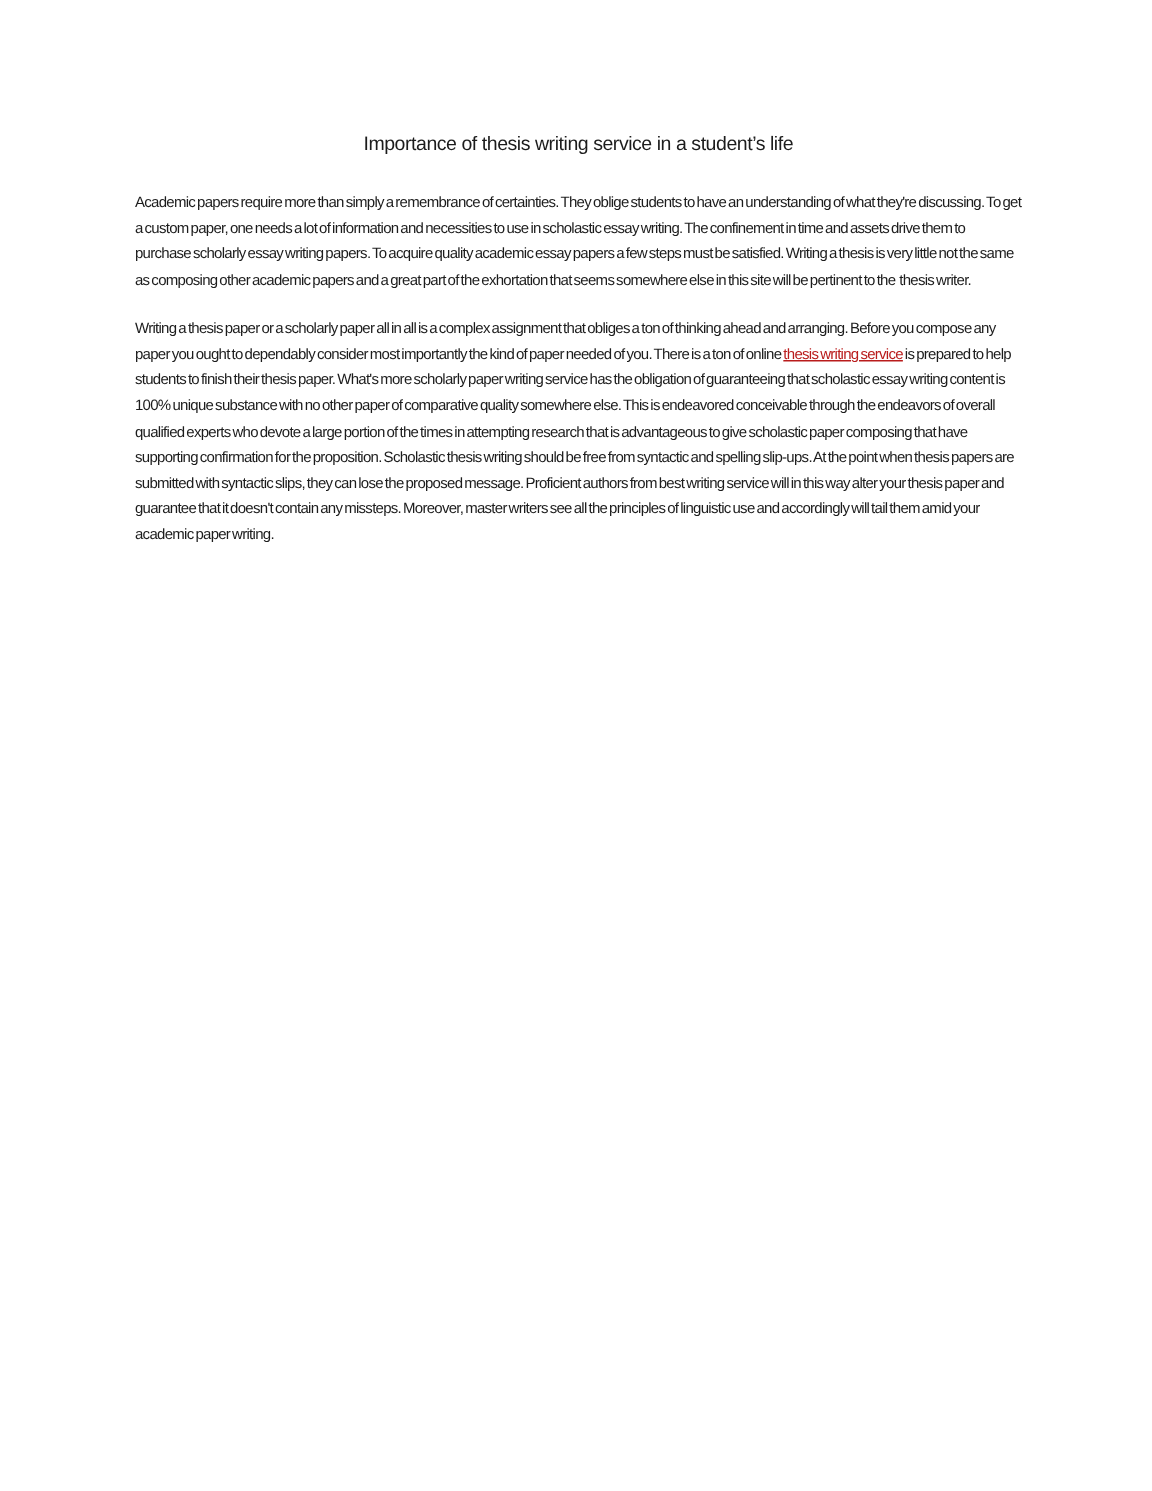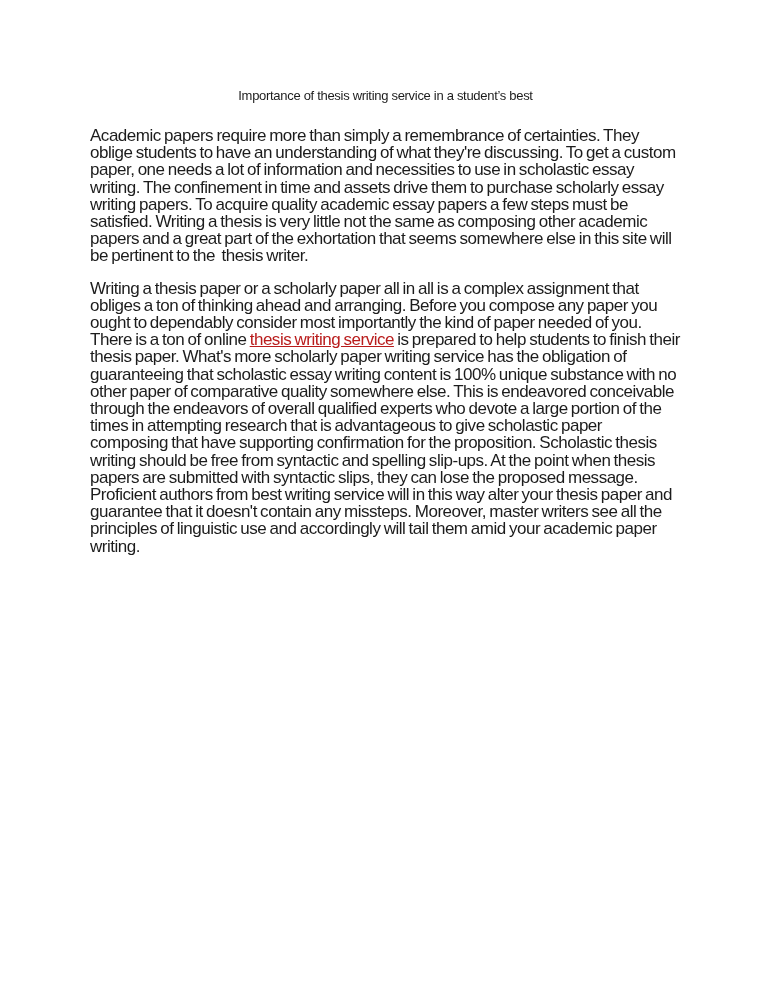--- a/index.html
+++ b/index.html
@@ -25,38 +25,38 @@
     margin: 0 0 23px 0;
     font-size: 13px;
     font-weight: 400;
     line-height: 17px;
     text-align: center;
     color: #1c1c1c;
     letter-spacing: -0.3px;
   }
   .para {
     margin: 0 0 15px 0;
-    font-size: 17px;
+    font-size: 10px;
     line-height: 17.2px;
     color: #1c1c1c;
     letter-spacing: -0.48px;
     word-spacing: -1px;
     text-align: left;
     white-space: pre-wrap;
   }
   .doc-link {
     color: #b91c1c;
     text-decoration: underline;
     cursor: pointer;
   }
 </style>
 </head>
 <body>
 
 <div class="page">
   <div class="content">
-    <h1 class="doc-title">Importance of thesis writing service in a student’s best</h1>
+    <h1 class="doc-title">Importance of thesis writing service in a student’s life</h1>
 
     <p class="para">Academic papers require more than simply a remembrance of certainties. They oblige students to have an understanding of what they're discussing. To get a custom paper, one needs a lot of information and necessities to use in scholastic essay writing. The confinement in time and assets drive them to purchase scholarly essay writing papers. To acquire quality academic essay papers a few steps must be satisfied. Writing a thesis is very little not the same as composing other academic papers and a great part of the exhortation that seems somewhere else in this site will be pertinent to the  thesis writer.</p>
 
     <p class="para"><span>Writing a thesis paper or a scholarly paper all in all is a complex assignment that obliges a ton of thinking ahead and arranging. Before you compose any paper you ought to dependably consider most importantly the kind of paper needed of you. There is a ton of online </span><a class="doc-link" href="#">thesis writing service</a><span> is prepared to help students to finish their thesis paper. What's more scholarly paper writing service has the obligation of guaranteeing that scholastic essay writing content is 100% unique substance with no other paper of comparative quality somewhere else. This is endeavored conceivable through the endeavors of overall qualified experts who devote a large portion of the times in attempting research that is advantageous to give scholastic paper composing that have supporting confirmation for the proposition. Scholastic thesis writing should be free from syntactic and spelling slip-ups. At the point when thesis papers are submitted with syntactic slips, they can lose the proposed message. Proficient authors from best writing service will in this way alter your thesis paper and guarantee that it doesn't contain any missteps. Moreover, master writers see all the principles of linguistic use and accordingly will tail them amid your academic paper writing.</span></p>
   </div>
 </div>
 
 </body></html>

